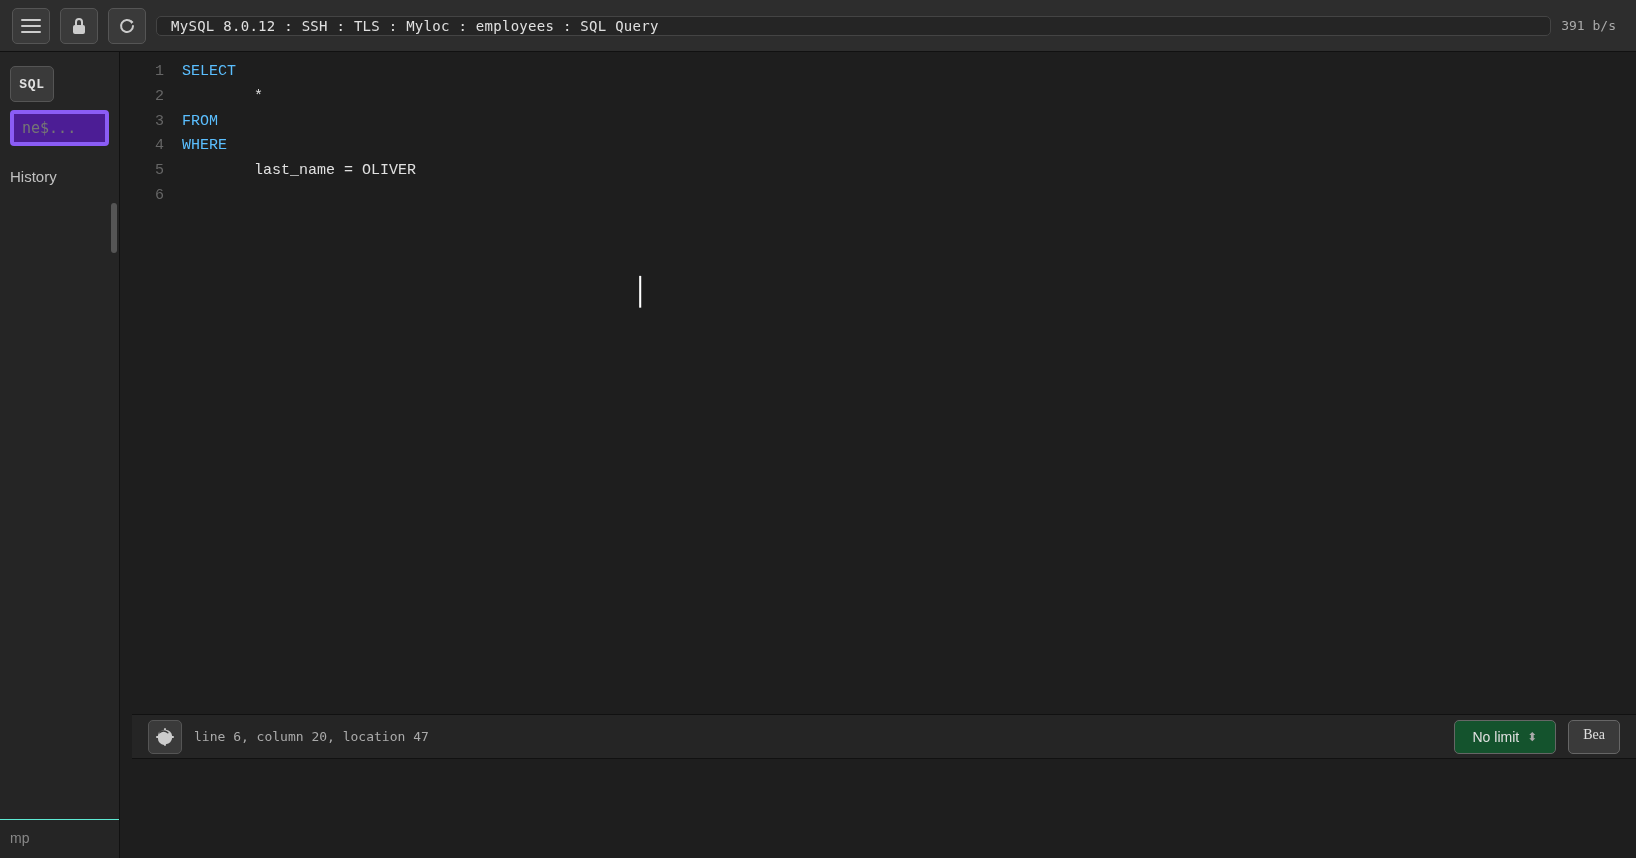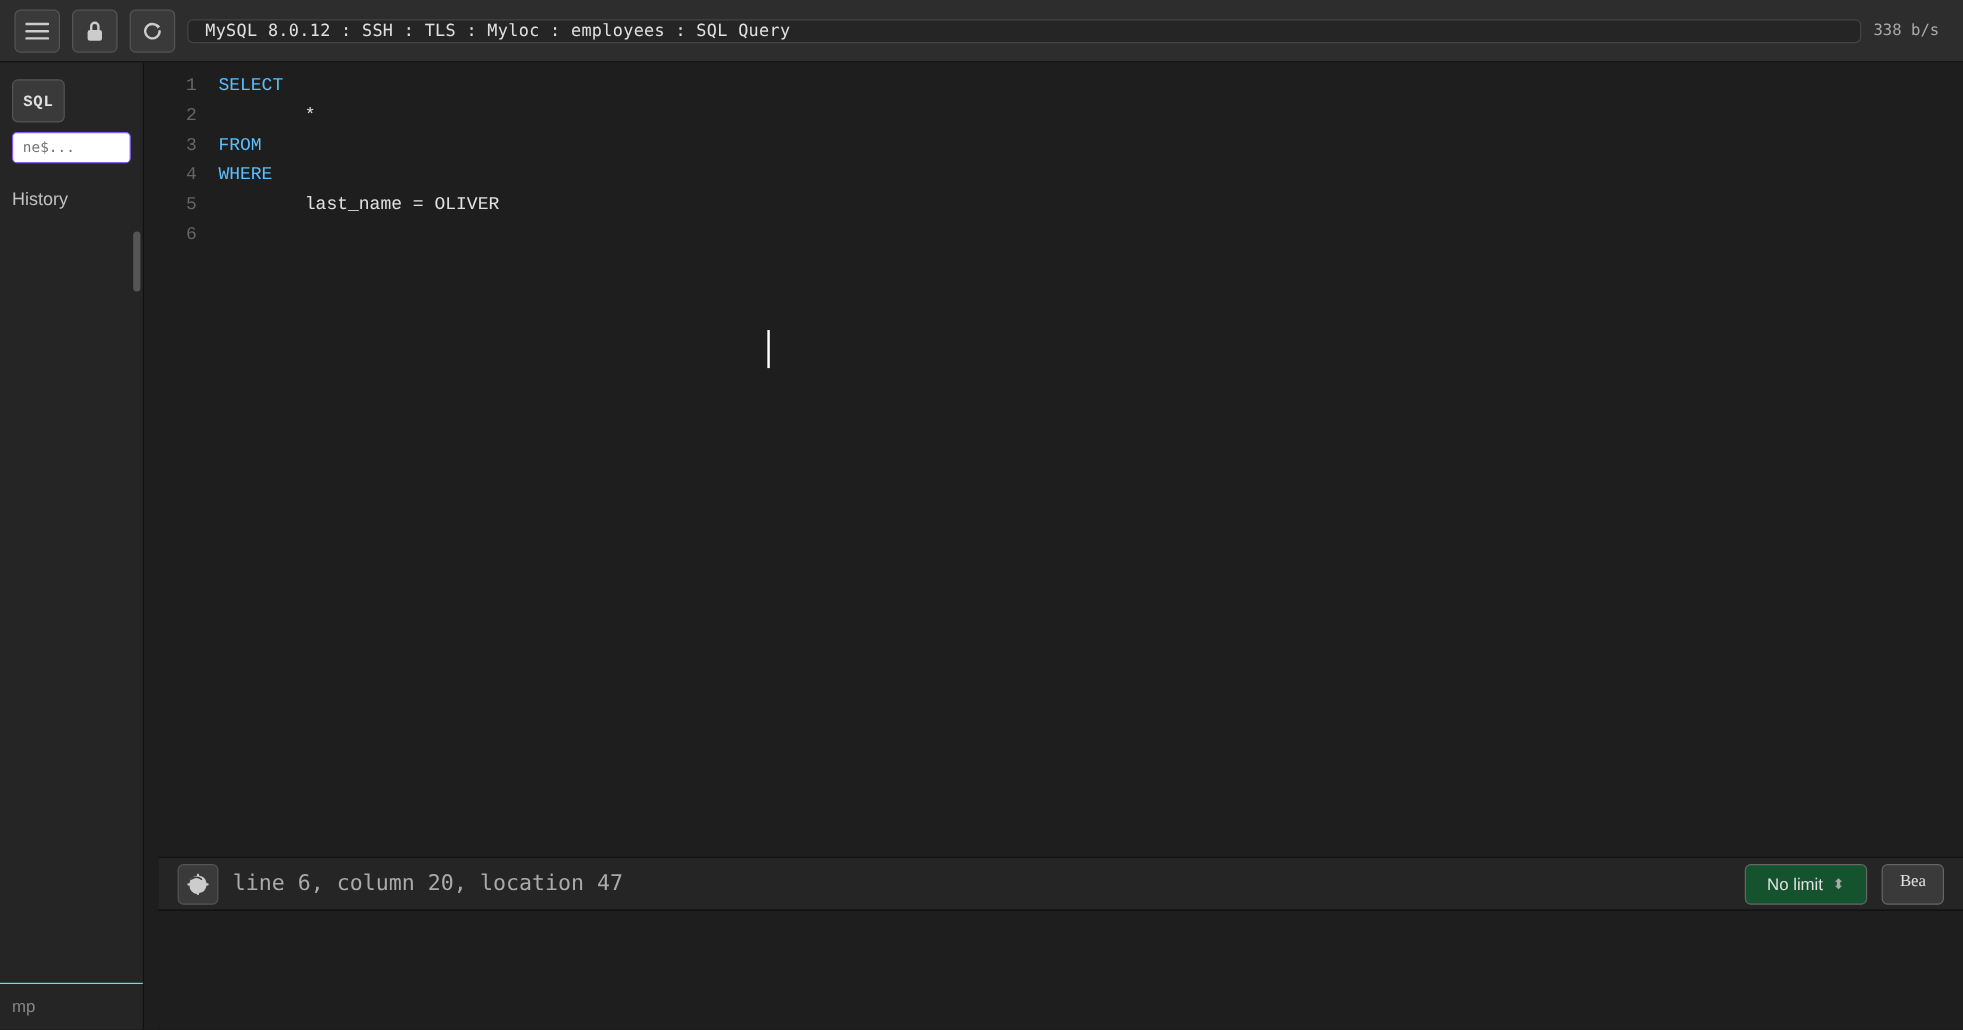--- a/index.html
+++ b/index.html
@@ -103,25 +103,25 @@
       font-weight: bold;
       width: 44px;
       height: 36px;
       display: flex;
       align-items: center;
       justify-content: center;
       letter-spacing: 0.05em;
     }
 
     .sidebar-search {
-      background: #ffffff;
-      border: 1px solid #8b5cf6;
+      background: #4c1d95;
+      border: 4px solid #8b5cf6;
       border-radius: 4px;
       color: #888;
-      font-size: 12px;
+      font-size: 15px;
       padding: 5px 8px;
       width: 100%;
       font-family: monospace;
     }
 
     .history-label {
       color: #c0c0c0;
       font-size: 15px;
       font-weight: 500;
       padding: 12px 10px 8px 10px;
@@ -233,21 +233,21 @@
       align-items: center;
       justify-content: center;
       cursor: pointer;
       color: #ccc;
       font-size: 16px;
       flex-shrink: 0;
     }
 
     .status-text {
       color: #aaaaaa;
-      font-size: 18px;
+      font-size: 13px;
       flex: 1;
       font-family: monospace;
     }
 
     .no-limit-btn {
       background: #14532d;
       border: 1px solid #666;
       border-radius: 5px;
       color: #e0e0e0;
       font-size: 14px;
@@ -305,21 +305,21 @@
   </div>
   <div class="toolbar-btn">
     <svg viewBox="0 0 20 20">
       <path d="M16 10a6 6 0 11-1.5-4" stroke="#ccc" stroke-width="2" fill="none" stroke-linecap="round"></path>
       <path d="M14 4l2.5 2-2.5 2" fill="#ccc"></path>
     </svg>
   </div>
   <div class="toolbar-title">
     <span>MySQL 8.0.12 : SSH : TLS : Myloc : employees : SQL Query</span>
   </div>
-  <div class="toolbar-right">338 b/s</div>
+  <div class="toolbar-right">391 b/s</div>
 </div>
 
 <div class="main">
 
   <div class="sidebar">
     <div class="sidebar-top">
       <div class="sql-badge">SQL</div>
       <input class="sidebar-search" type="text" placeholder="ne$..." style="">
     </div>
     <div class="history-label">History</div>

